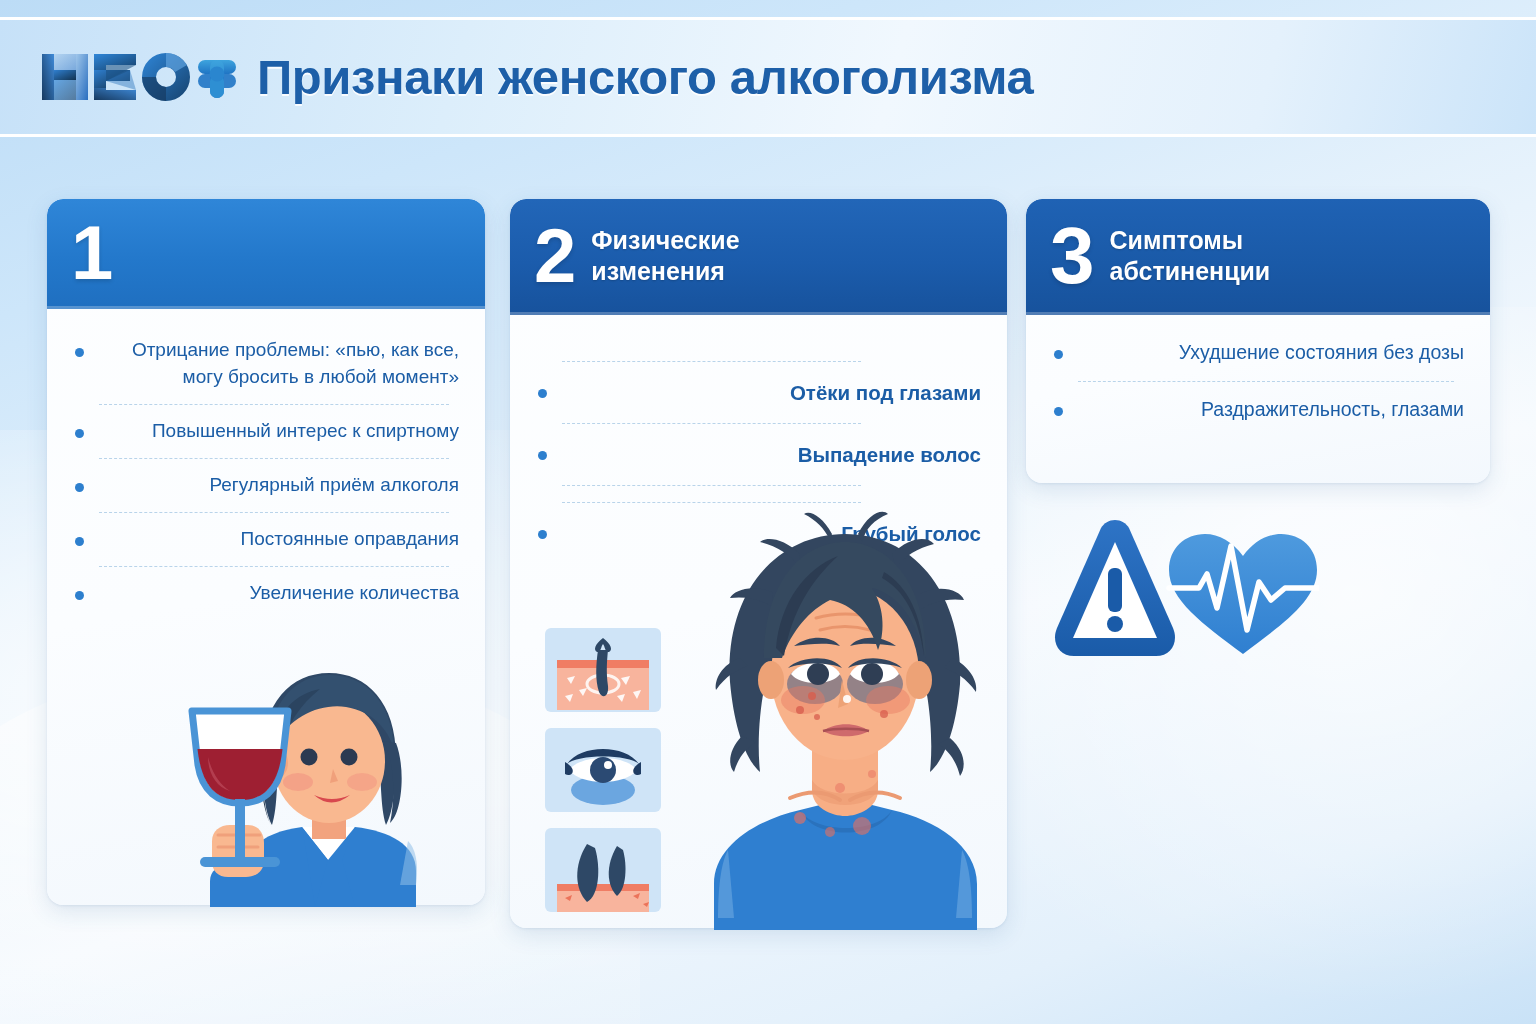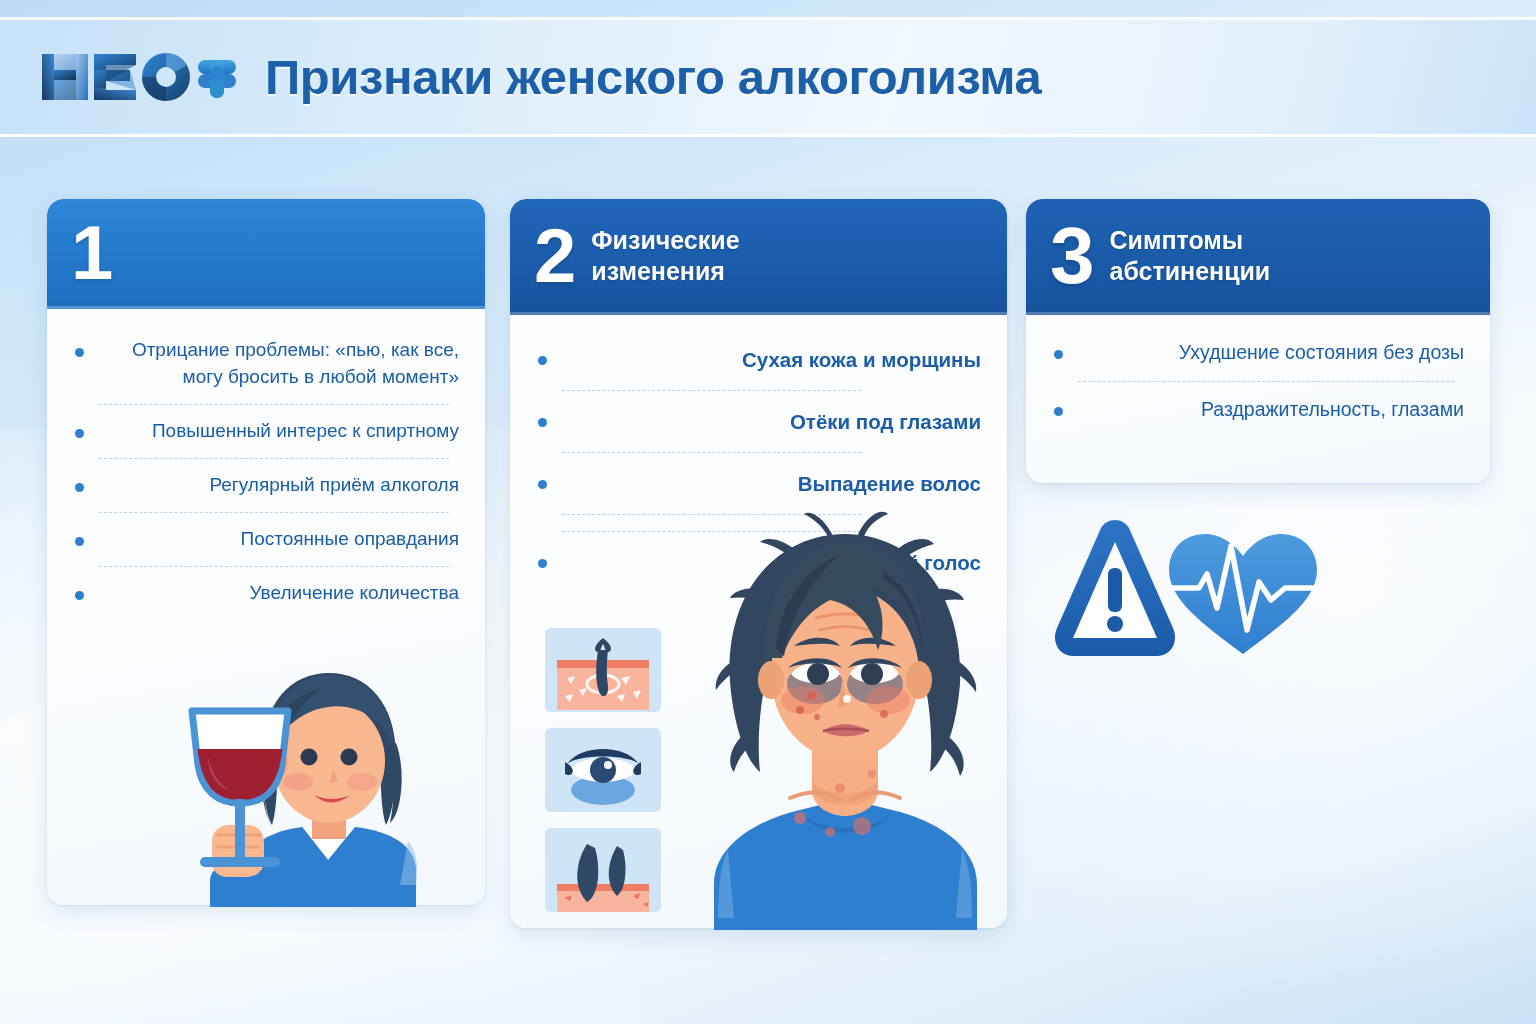--- a/index.html
+++ b/index.html
@@ -30,21 +30,21 @@
   }
 
   
   .header-band {
     position: absolute; left: 0; top: 17px; width: 100%; height: 120px;
     background: linear-gradient(105deg, #c6e1f8 0%, #dceefb 30%, #f1f8fe 58%, #e4f1fc 82%, #cbe4f9 100%);
     border-top: 3px solid #ffffff;
     border-bottom: 3px solid #ffffff;
     display: flex; align-items: center;
   }
-  .header-inner { display: flex; align-items: center; gap: 24px; padding-left: 36px; }
+  .header-inner { display: flex; align-items: center; gap: 16px; padding-left: 36px; }
 
   .logo { width: 205px; height: 58px; flex: 0 0 auto; }
 
   .page-title {
     font-size: 49px;
     font-weight: 700;
     color: #1d5fa8;
     letter-spacing: -0.4px;
     white-space: nowrap;
     text-shadow: 0 2px 0 rgba(255,255,255,0.85);
@@ -212,24 +212,20 @@
 
 <div class="card" id="card-2">
   <div class="card-head">
     <div class="card-num">2</div>
     <div class="card-head-text">
       <span>Физические</span>
       <span>изменения</span>
     </div>
   </div>
   <ul class="card-list">
-    <li>
-        <span class="bullet"></span>
-        <span class="txt">Сухая кожа и морщины</span>
-      </li>
     <div class="sep"></div>
     <li>
         <span class="bullet"></span>
         <span class="txt">Отёки под глазами</span>
       </li>
     <div class="sep"></div>
     <li>
         <span class="bullet"></span>
         <span class="txt">Выпадение волос</span>
       </li>

